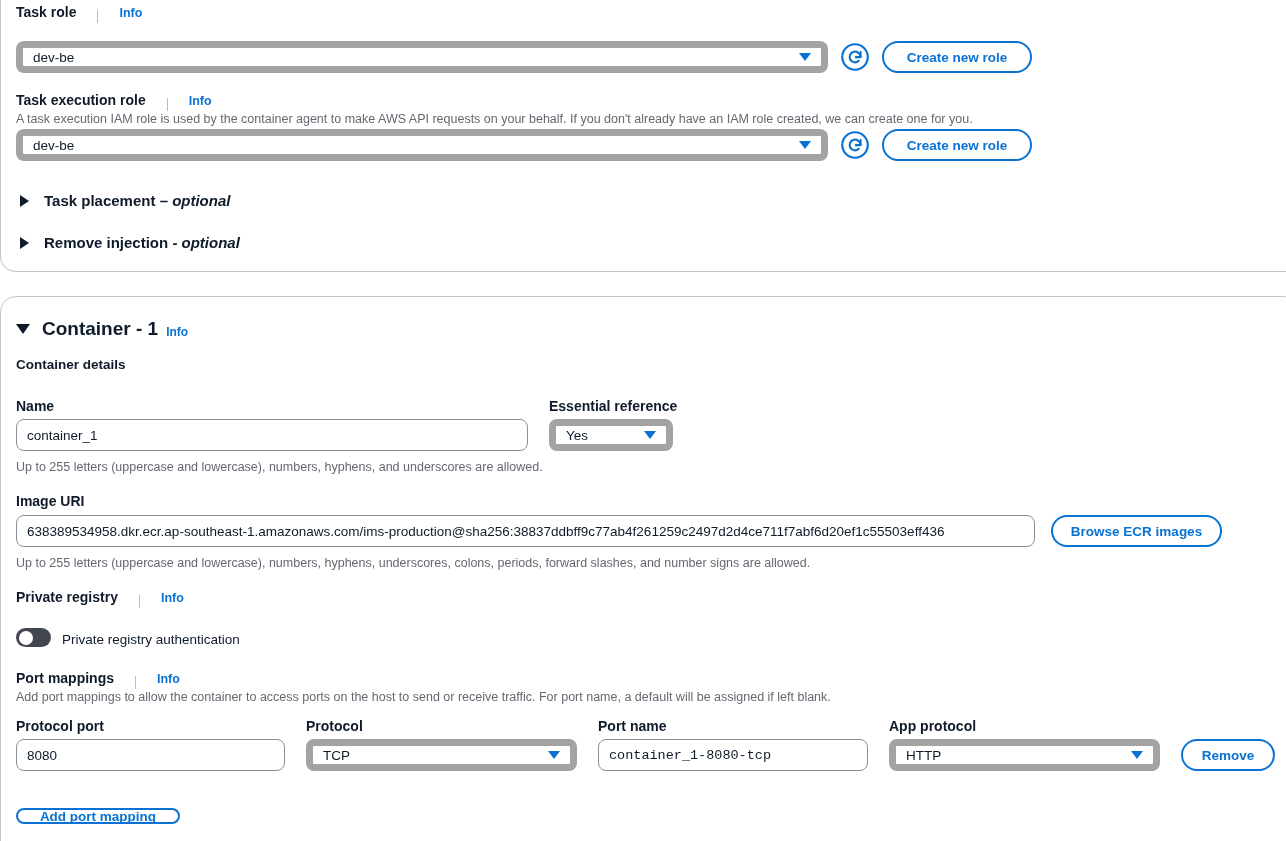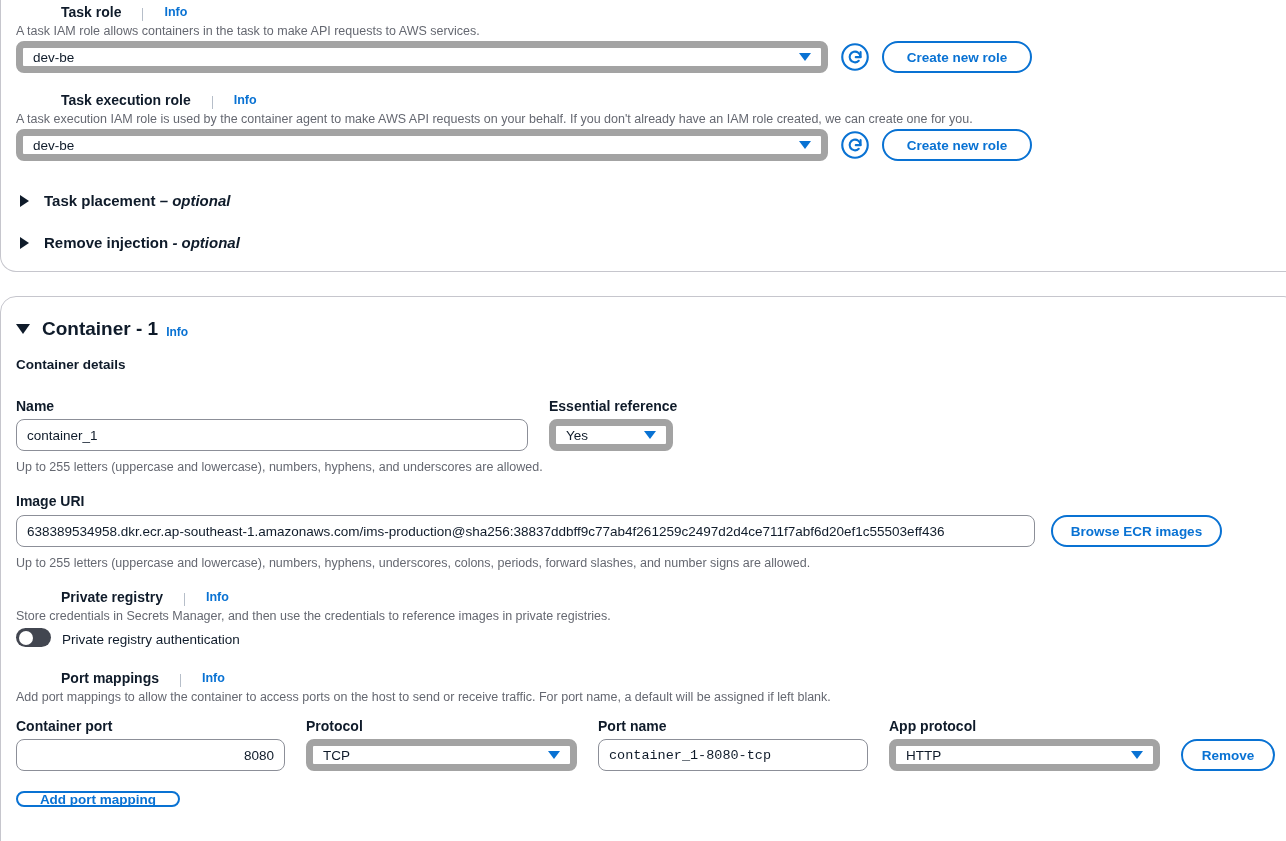--- a/index.html
+++ b/index.html
@@ -5,21 +5,21 @@
   * { box-sizing: border-box; }
   html, body {
     margin: 0; padding: 0;
     width: 1286px; height: 841px;
     background: #ffffff;
     font-family: "Liberation Sans", sans-serif;
     -webkit-font-smoothing: antialiased;
   }
   body { overflow: hidden; position: relative; }
 
-  .label-row { display: flex; align-items: center; gap: 12px; margin-left: 45px; }
+  .label-row { display: flex; align-items: flex-end; gap: 12px; }
   .field-label {
     font-size: 14px; font-weight: bold; color: #0f1b2a; line-height: 18px;
   }
   .info-sep {
     display: inline-block; width: 1px; height: 13px; background: #b6bec9;
     margin: 0 9px 0 9px; position: relative; top: 2px;
   }
   .info-link {
     font-size: 12.5px; font-weight: bold; color: #0972d3; cursor: pointer;
     line-height: 16px;
@@ -95,21 +95,20 @@
 
 <div class="panel" style="top:-30px; height:302px; border-bottom-left-radius:16px; border-bottom-right-radius:16px; border-top:none;">
 </div>
 
 <div style="position:absolute; left:16px; top:3px;">
   <div class="label-row">
     <span class="field-label">Task role</span>
     <span class="info-sep"></span>
     <span class="info-link">Info</span>
   </div>
-  <div class="desc">A task IAM role allows containers in the task to make API requests to AWS services.</div>
 </div>
 
 <div class="select-box" style="position:absolute; left:16px; top:41px; width:812px;">
   <span>dev-be</span>
   <span class="caret"></span>
 </div>
 
 <div class="refresh-btn" style="position:absolute; left:840px; top:42px;">
   <svg width="30" height="30" viewBox="0 0 24 24">
     <circle cx="12" cy="12" r="10.2" fill="none" stroke="#0972d3" stroke-width="1.7"></circle>
@@ -203,65 +202,64 @@
   <span>Browse ECR images</span>
 </div>
 <div class="constraint" style="position:absolute; left:16px; top:550px;">Up to 255 letters (uppercase and lowercase), numbers, hyphens, underscores, colons, periods, forward slashes, and number signs are allowed.</div>
 
 <div style="position:absolute; left:16px; top:588px;">
   <div class="label-row">
     <span class="field-label">Private registry</span>
     <span class="info-sep"></span>
     <span class="info-link">Info</span>
   </div>
-  <div class="desc">Store credentials in Secrets Manager, and then use the credentials to reference images in private registries.</div>
 </div>
 
 <div style="position:absolute; left:16px; top:628px; display:flex; align-items:flex-end; gap:11px;">
   <span class="toggle">
     <span class="knob"></span>
   </span>
   <span class="toggle-label">Private registry authentication</span>
 </div>
 
 <div style="position:absolute; left:16px; top:669px;">
   <div class="label-row">
     <span class="field-label">Port mappings</span>
     <span class="info-sep"></span>
     <span class="info-link">Info</span>
   </div>
   <div class="desc">Add port mappings to allow the container to access ports on the host to send or receive traffic. For port name, a default will be assigned if left blank.</div>
 </div>
 
 <div style="position:absolute; left:16px; top:717px;">
-  <span class="field-label">Container port</span>
+  <span class="field-label">Protocol port</span>
 </div>
 <div style="position:absolute; left:306px; top:717px;">
   <span class="field-label">Protocol</span>
 </div>
 <div style="position:absolute; left:598px; top:717px;">
   <span class="field-label">Port name</span>
 </div>
 <div style="position:absolute; left:889px; top:717px;">
   <span class="field-label">App protocol</span>
 </div>
 
-<div class="input-box" style="position:absolute; left:16px; top:739px; width:269px;justify-content:flex-end;">
+<div class="input-box" style="position:absolute; left:16px; top:739px; width:269px;">
   <span>8080</span>
 </div>
 <div class="select-box" style="position:absolute; left:306px; top:739px; width:271px;">
   <span>TCP</span>
   <span class="caret"></span>
 </div>
 <div class="input-box" style="position:absolute; left:598px; top:739px; width:270px;font-family:Liberation Mono, monospace;">
   <span>container_1-8080-tcp</span>
 </div>
 <div class="select-box" style="position:absolute; left:889px; top:739px; width:271px;">
   <span>HTTP</span>
   <span class="caret"></span>
 </div>
 <div class="btn-outline" style="position:absolute; left:1181px; top:739px; width:94px;">
   <span>Remove</span>
 </div>
 
-<div class="btn-outline" style="position:absolute; left:16px; top:791px; width:164px; height:16px;">
+<div class="btn-outline" style="position:absolute; left:16px; top:808px; width:164px; height:16px;">
   <span>Add port mapping</span>
 </div>
 
 </body></html>

